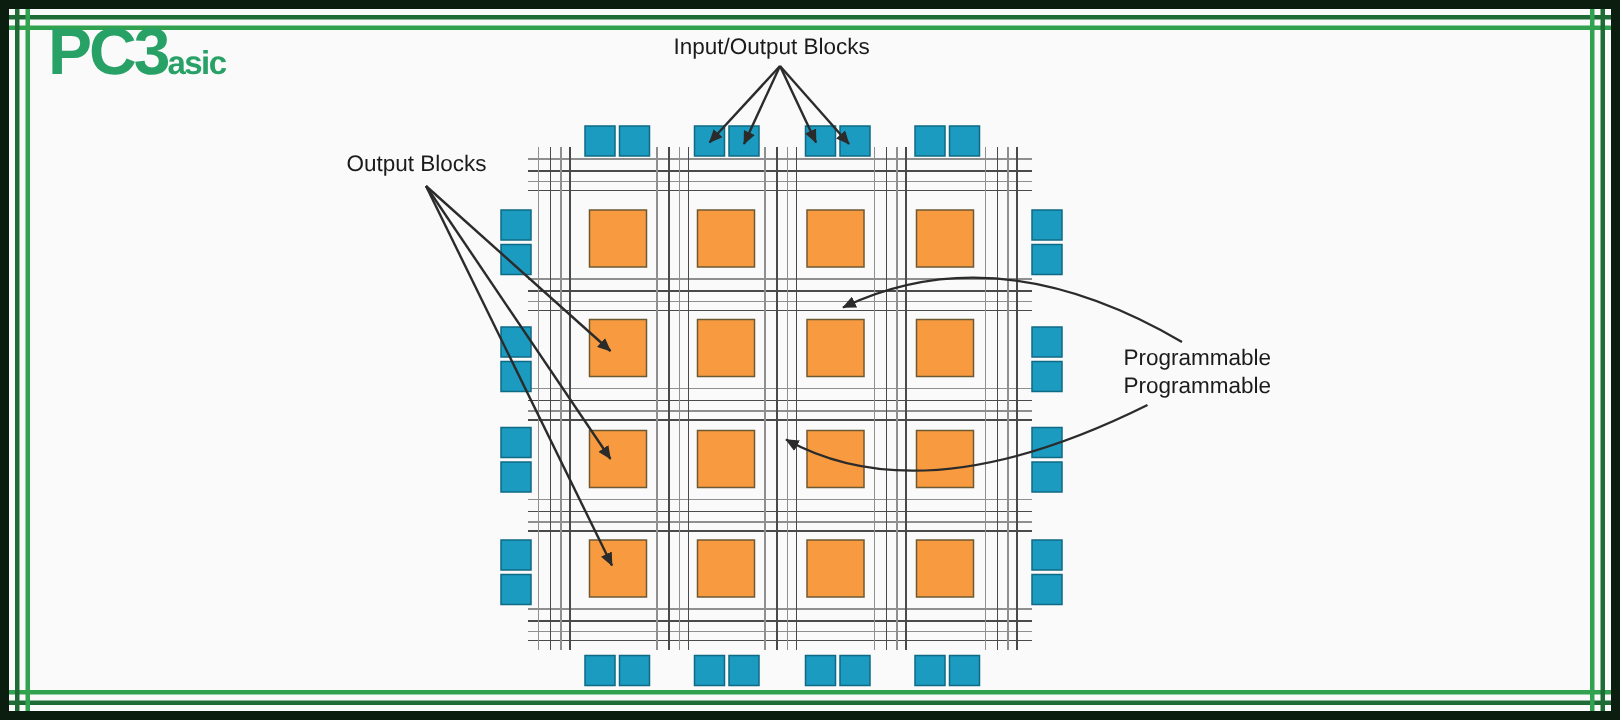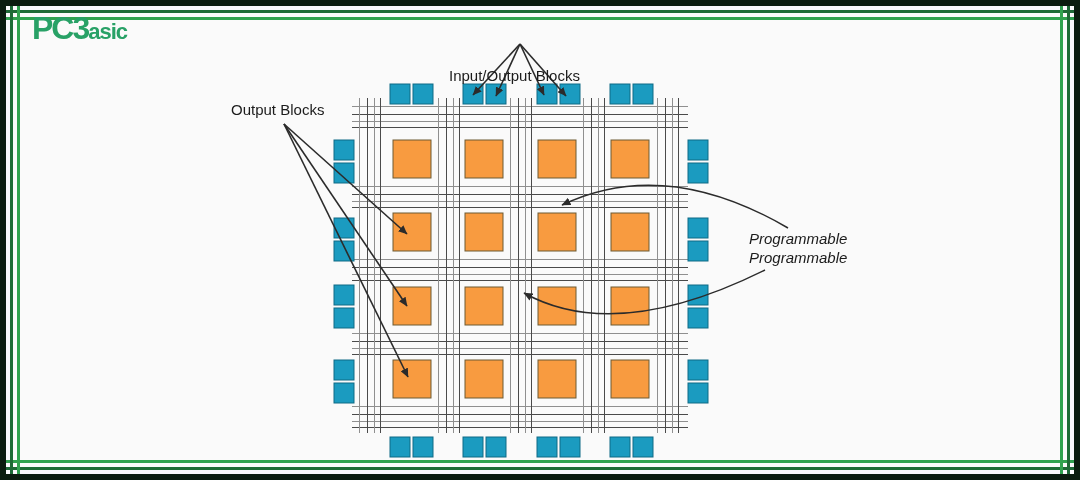--- a/index.html
+++ b/index.html
@@ -14,31 +14,31 @@
   .fl.h{left:6px;right:6px;height:3px;}
   .fl.v{top:6px;bottom:6px;width:3px;}
   .fl.dark{background:var(--frame-dark-green,#1e6b36);}
   .fl.bright{background:var(--frame-light-green,#31a24f);}
   .fl.h.t-dark{top:10px;} .fl.h.t-bright{top:17px;}
   .fl.h.b-dark{bottom:10px;} .fl.h.b-bright{bottom:17px;}
   .fl.v.l-dark{left:10px;} .fl.v.l-bright{left:17px;}
   .fl.v.r-dark{right:10px;} .fl.v.r-bright{right:17px;}
   
   .logo{position:absolute;left:32px;top:10px;color:var(--logo-green,#28a166);white-space:nowrap;z-index:6;}
-  .logo .p1{font-size:32px;font-weight:bold;letter-spacing:-2px;}
+  .logo .p1{font-size:44px;font-weight:bold;letter-spacing:-2px;}
   .logo .p2{font-size:22px;font-weight:bold;letter-spacing:-1px;}
   
   #diagram-svg{position:absolute;left:0;top:0;z-index:2;}
   .diagram-label{
     position:absolute;color:var(--text,#1b1b1b);font-size:15px;line-height:19px;
     white-space:nowrap;z-index:3;
   }
-  .lbl-io{left:449px;top:22px;margin-top:44px;}
+  .lbl-io{left:449px;top:22px;}
   .lbl-logic{left:231px;top:100px;}
-  .lbl-pi{left:749px;top:229px;font-style:italic;}
+  .lbl-pi{left:749px;top:229px;}
 </style>
 </head>
 <body>
 
 <div class="frame-outer"></div>
 <div class="fl h t-dark dark"></div>
 <div class="fl h t-bright bright"></div>
 <div class="fl h b-dark dark"></div>
 <div class="fl h b-bright bright"></div>
 <div class="fl v l-dark dark"></div>

